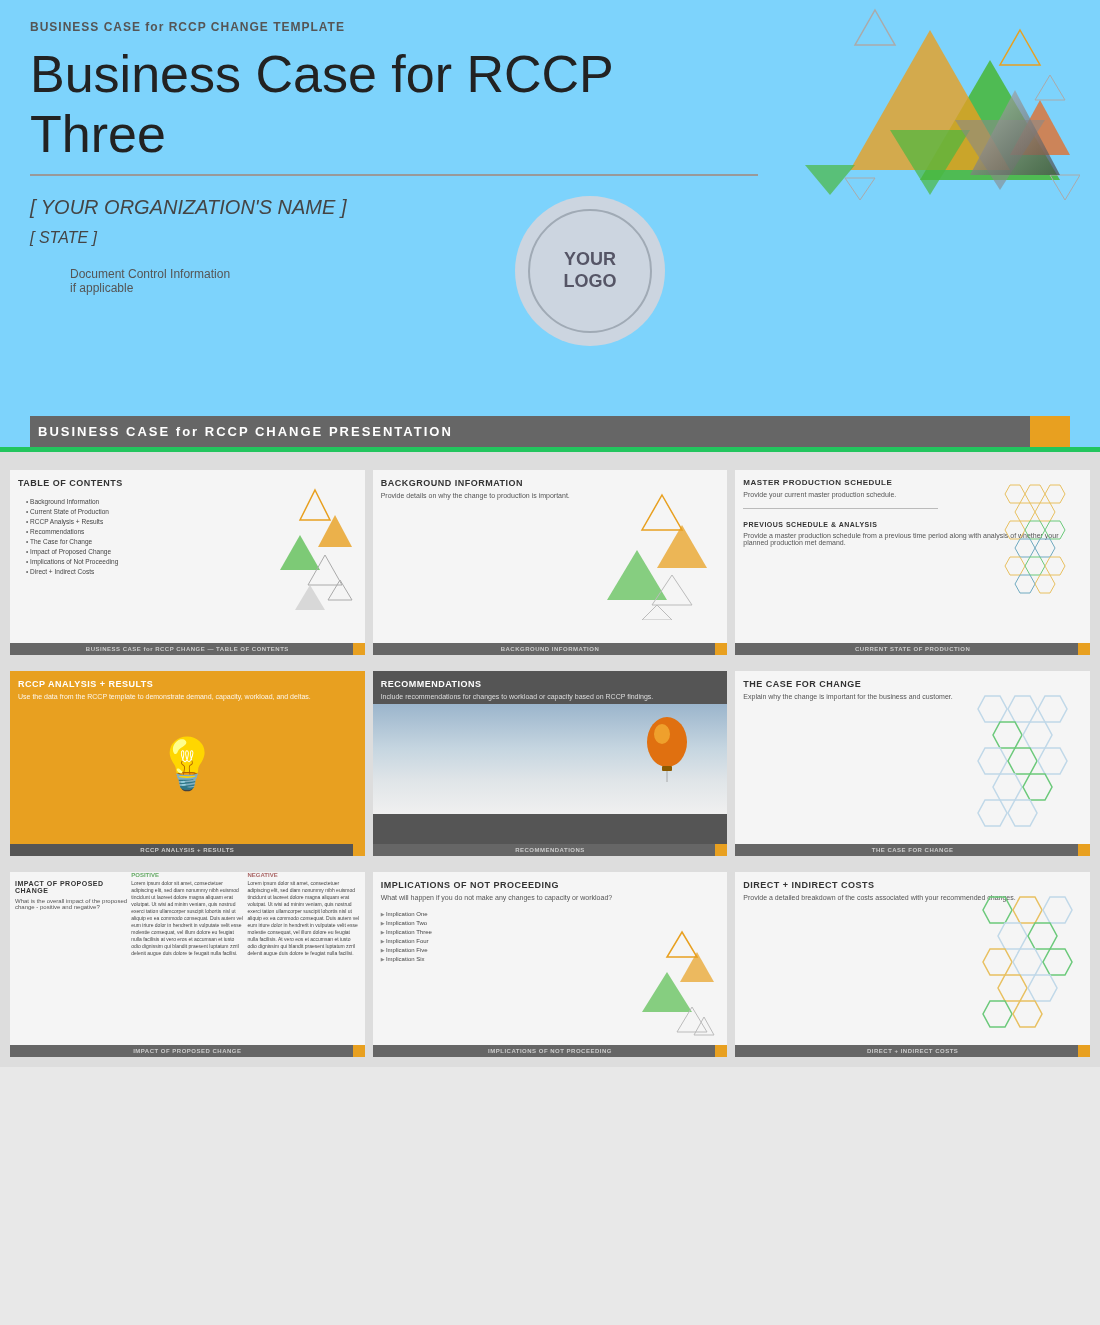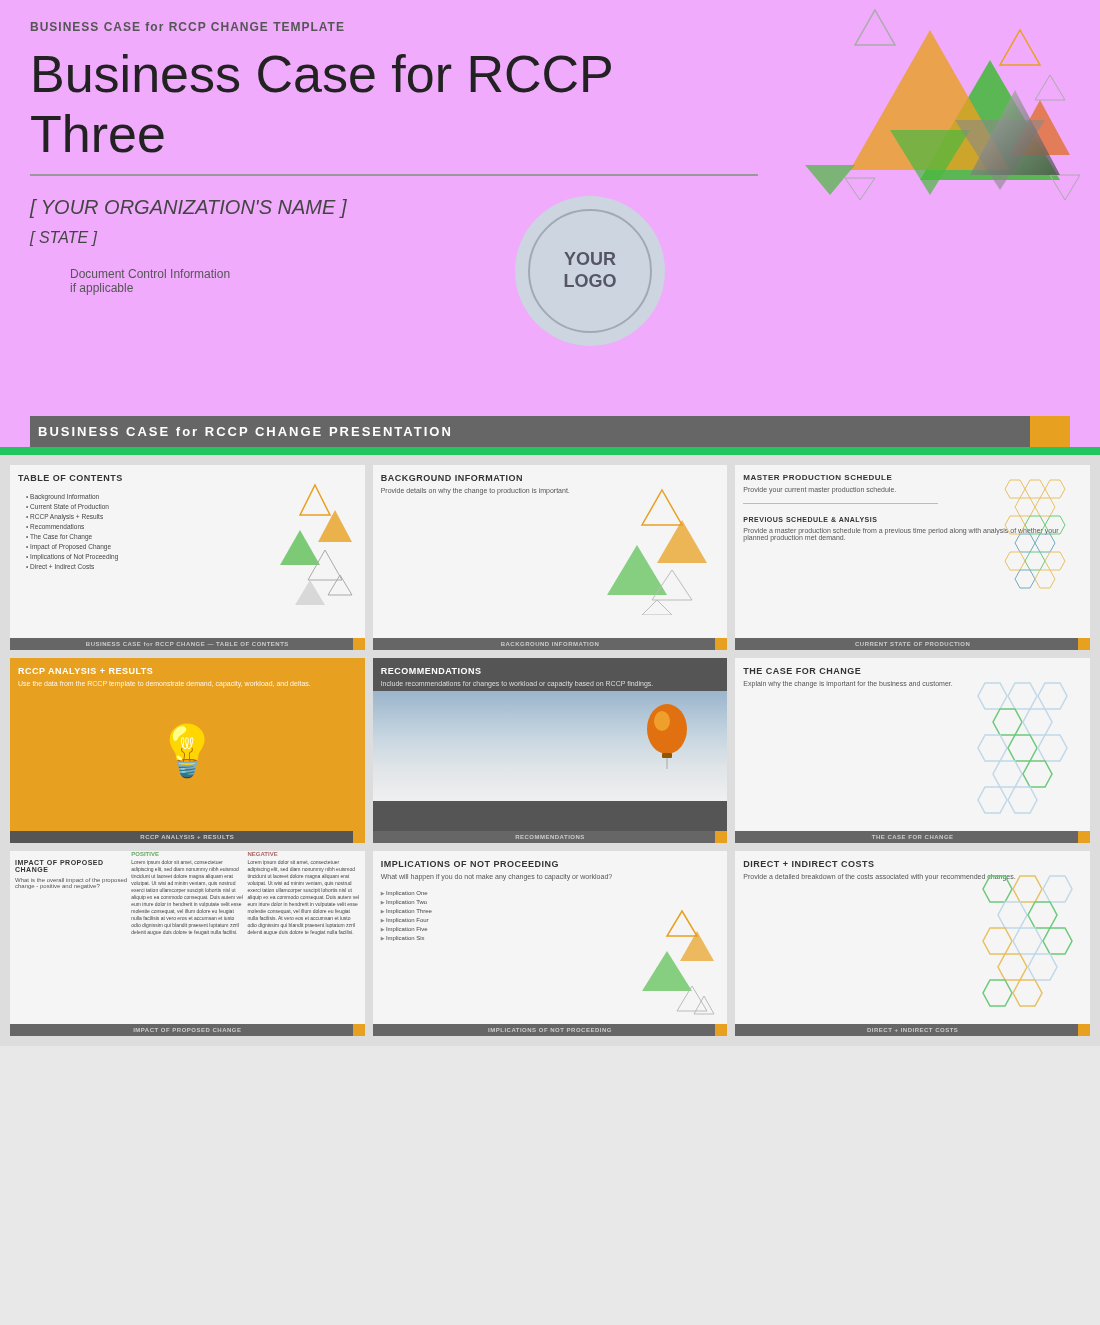--- a/index.html
+++ b/index.html
@@ -5,25 +5,25 @@
     * { box-sizing: border-box; margin: 0; padding: 0; }
     body {
       background: #e8e8e8;
       font-family: Arial, sans-serif;
       width: 1100px;
       min-height: 1325px;
     }
 
     
     .hero-slide {
-      background: #f0abfc;
+      background: #7dd3fc;
       padding: 20px 30px 0 30px;
       position: relative;
       overflow: hidden;
-      border-bottom: 8px solid #22c55e;
+      border-bottom: 5px solid #22c55e;
     }
     .hero-top-label {
       font-size: 12px;
       font-weight: bold;
       color: #555;
       letter-spacing: 1px;
       margin-bottom: 10px;
     }
     .hero-title {
       font-size: 52px;
@@ -126,20 +126,21 @@
       grid-template-columns: repeat(3, 1fr);
       gap: 8px;
       padding: 10px;
       background: #ddd;
     }
     .thumb {
       background: #f5f5f5;
       position: relative;
       overflow: hidden;
       min-height: 185px;
+      margin-top: 8px;
     }
     .thumb-header {
       padding: 8px 8px 4px 8px;
       font-size: 9px;
       font-weight: bold;
       color: #333;
       letter-spacing: 0.5px;
       text-transform: uppercase;
     }
     .thumb-subheader {

